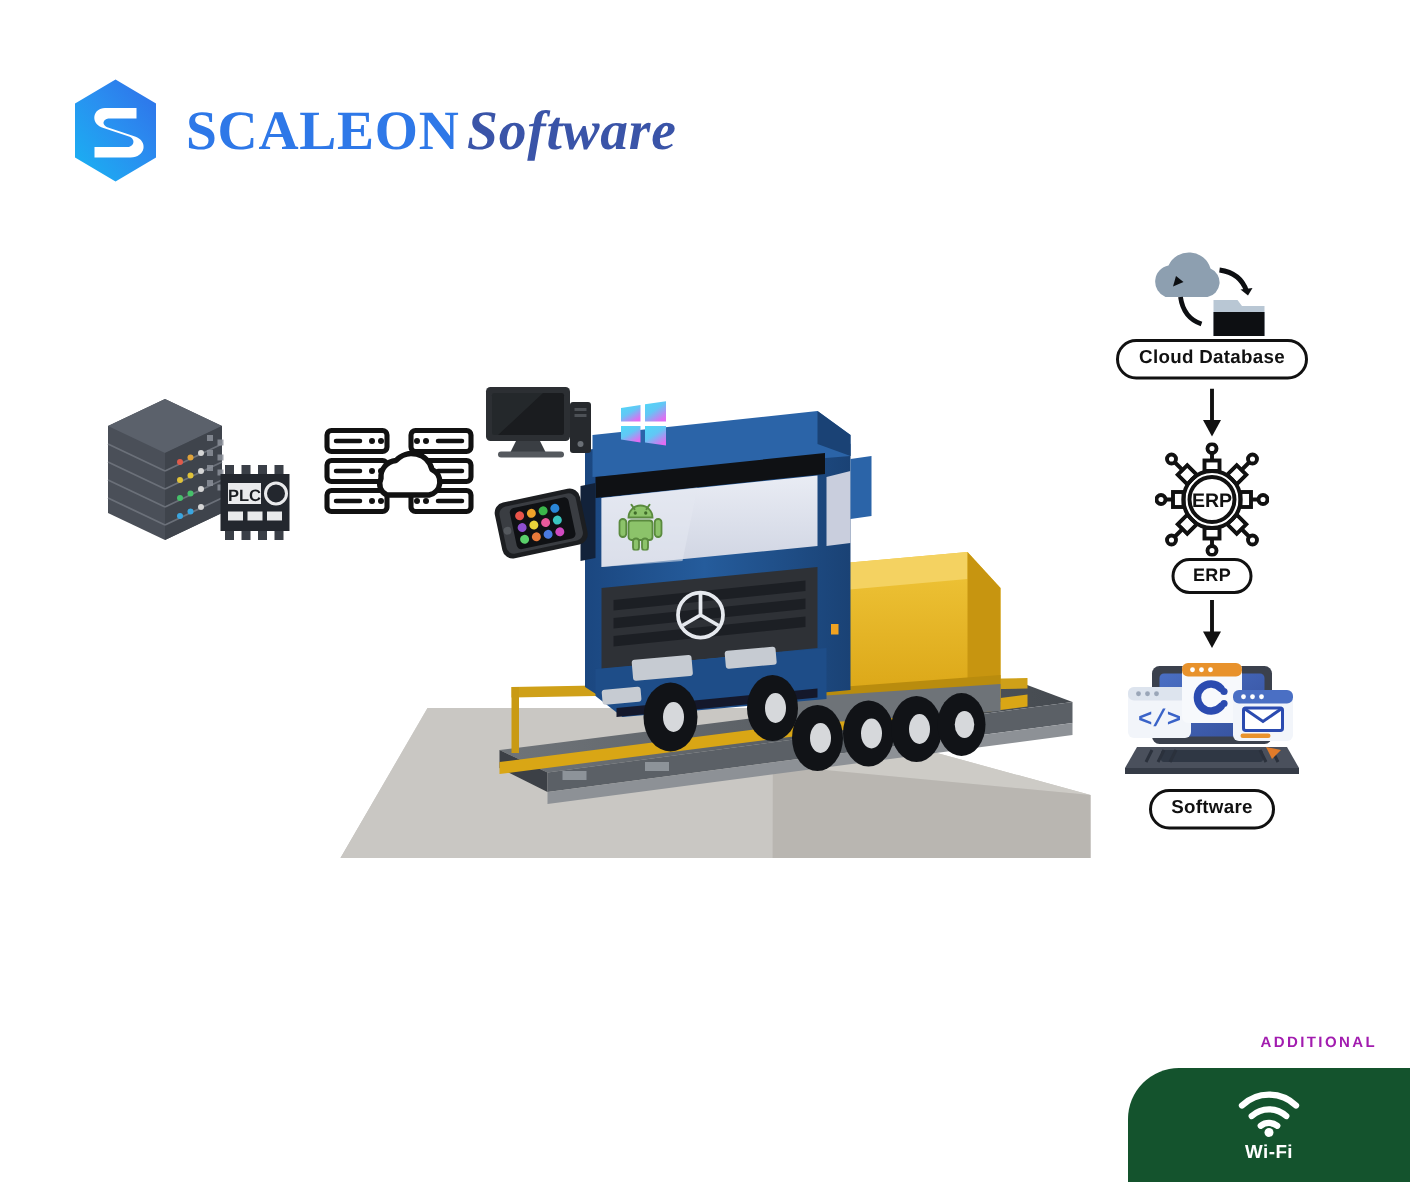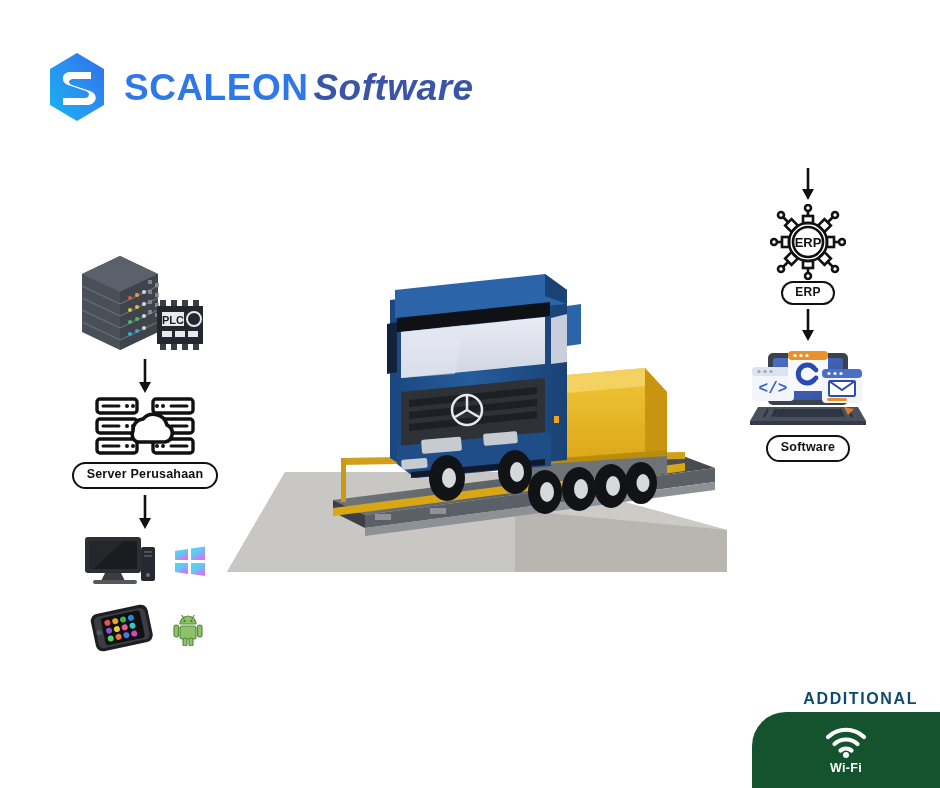--- a/index.html
+++ b/index.html
@@ -3,52 +3,52 @@
 <meta charset="utf-8">
 <style>
   html,body{margin:0;padding:0;}
   body{
     width:940px;height:788px;background:#ffffff;overflow:hidden;
     font-family:"Liberation Sans", sans-serif;position:relative;
   }
   .stage{position:absolute;left:0;top:0;width:940px;height:788px;}
 
   
-  .logo-wrap{position:absolute;left:46px;top:52px;display:flex;align-items:center;gap:16px;}
+  .logo-wrap{position:absolute;left:46px;top:52px;display:flex;align-items:center;gap:16px;font-family:Liberation Serif, serif;}
   .logo-mark{width:62px;height:70px;display:block;}
   .logo-text{font-size:37px;font-weight:800;letter-spacing:.5px;white-space:nowrap;line-height:1;}
   .logo-text .t1{color:#2e78e8;}
   .logo-text .t2{color:#3a54a8;font-style:italic;font-weight:800;margin-left:5px;}
 
   
   .pill{
     display:inline-block;border:2px solid #111;border-radius:999px;
     background:#fff;color:#111;font-weight:800;font-size:12.5px;
     padding:4px 13px 5px;letter-spacing:.2px;white-space:nowrap;line-height:1.1;
   }
   .pill.small{font-size:12px;padding:3px 12px 4px;}
 
   .arrow{display:block;}
 
   
   .col-left{position:absolute;left:60px;top:252px;width:170px;
-            display:flex;flex-direction:column;align-items:center;}
+            display:flex;flex-direction:row;align-items:center;}
   .node{display:flex;flex-direction:column;align-items:center;}
 
   
   .col-right{position:absolute;left:728px;top:162px;width:160px;
              display:flex;flex-direction:column;align-items:center;}
 
   
   .dev-row{display:flex;align-items:center;gap:12px;margin-top:4px;}
 
   
   .additional-label{
-    position:absolute;right:22px;top:690px;font-size:16px;font-weight:800;
-    color:#0c4a6e;letter-spacing:1.6px;
+    position:absolute;right:22px;top:690px;font-size:10px;font-weight:800;
+    color:#a21caf;letter-spacing:1.6px;
   }
   .additional-panel{
     position:absolute;left:752px;top:712px;width:188px;height:76px;
     background:#14532d;border-top-left-radius:34px;
     display:flex;align-items:center;justify-content:center;gap:26px;
   }
   .add-item{display:flex;flex-direction:column;align-items:center;gap:3px;}
   .add-item .cap{color:#fff;font-size:12.5px;font-weight:800;letter-spacing:.3px;}
 
   
@@ -275,21 +275,20 @@
             <circle cx="44" cy="31" r="2"></circle>
           <circle cx="68" cy="31" r="2"></circle>
             <circle cx="74" cy="31" r="2"></circle>
           <circle cx="38" cy="51" r="2"></circle>
             <circle cx="44" cy="51" r="2"></circle>
           <circle cx="68" cy="51" r="2"></circle>
             <circle cx="74" cy="51" r="2"></circle>
         </g>
         <path d="M44 36 a11 11 0 0 1 10 -12 a14 14 0 0 1 24 6 a9 9 0 0 1 -2 17 L48 47 a8 8 0 0 1 -4 -11 Z" fill="#fff" stroke="#111" stroke-width="3.6" stroke-linejoin="round"></path>
       </svg>
-      <div class="pill" style="margin-top:5px;">Server Perusahaan</div>
     </div>
 
     <svg class="arrow" width="20" height="38" viewBox="0 0 20 38" style="margin-top:4px;">
       <path d="M10 2 L10 28" stroke="#111" stroke-width="2.6"></path>
       <path d="M10 36 L4 25 L16 25 Z" fill="#111"></path>
     </svg>
 
     <div class="node" style="align-items:flex-start;">
 
       <div class="dev-row">
@@ -357,20 +356,32 @@
           </g>
           <circle cx="11.5" cy="9" r="1.1" fill="#3f6b2a"></circle>
           <circle cx="18.5" cy="9" r="1.1" fill="#3f6b2a"></circle>
         </svg>
       </div>
     </div>
   </div>
 
   <div class="col-right">
 
+    <div class="node">
+      <svg width="86" height="62" viewBox="0 0 86 62">
+        <path d="M12 36 a11 11 0 0 1 2 -21 a15 15 0 0 1 28 2 a10 10 0 0 1 -2 19 Z" fill="#8d9fb0"></path>
+        <path d="M44 38 L60 38 L63 42 L78 42 L78 64 L44 64 Z" fill="#b9c7d4"></path>
+        <path d="M44 46 L78 46 L78 64 L44 64 Z" fill="#0d0f12"></path>
+        <path d="M48 18 q14 2 18 14" stroke="#0d0f12" stroke-width="3.2" fill="none"></path>
+        <path d="M70 30 L67 35 L62 31 Z" fill="#0d0f12"></path>
+        <path d="M36 54 q-12 -4 -14 -18" stroke="#0d0f12" stroke-width="3.2" fill="none"></path>
+        <path d="M19 22 L24 26 L17 29 Z" fill="#0d0f12"></path>
+      </svg>
+      <div class="pill" style="margin-top:2px;">Cloud Database</div>
+    </div>
 
     <svg class="arrow" width="20" height="34" viewBox="0 0 20 34" style="margin-top:6px;">
       <path d="M10 0 L10 24" stroke="#111" stroke-width="2.6"></path>
       <path d="M10 32 L4 21 L16 21 Z" fill="#111"></path>
     </svg>
 
     <div class="node" style="margin-top:2px;">
       <svg width="76" height="76" viewBox="0 0 76 76">
         <g stroke="#111" stroke-width="2.6" fill="none">
           <circle cx="38" cy="38" r="19"></circle>

